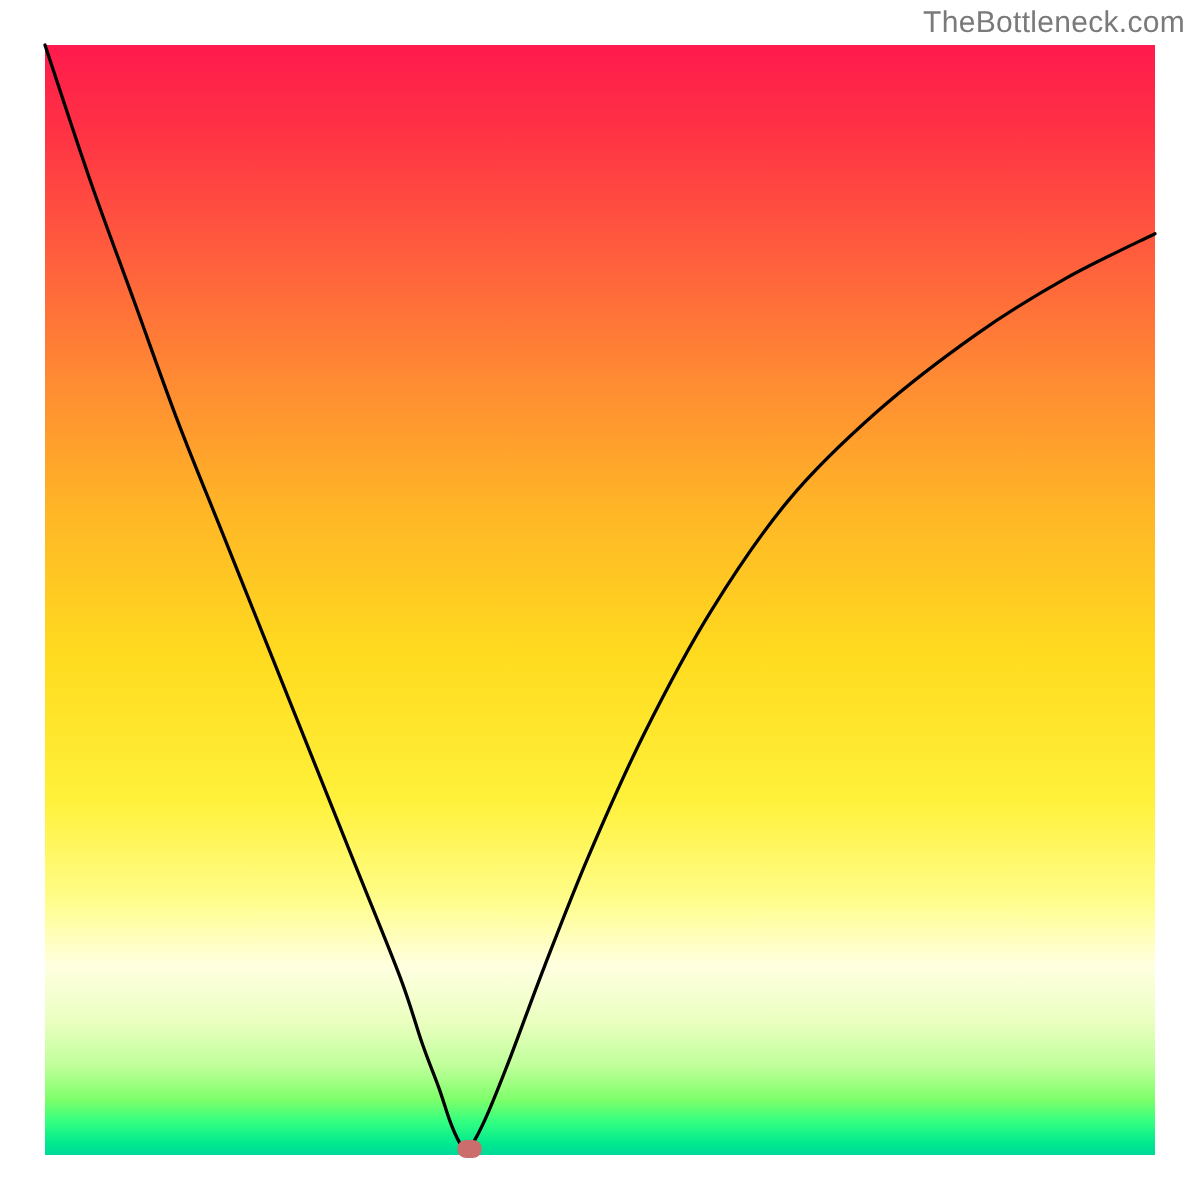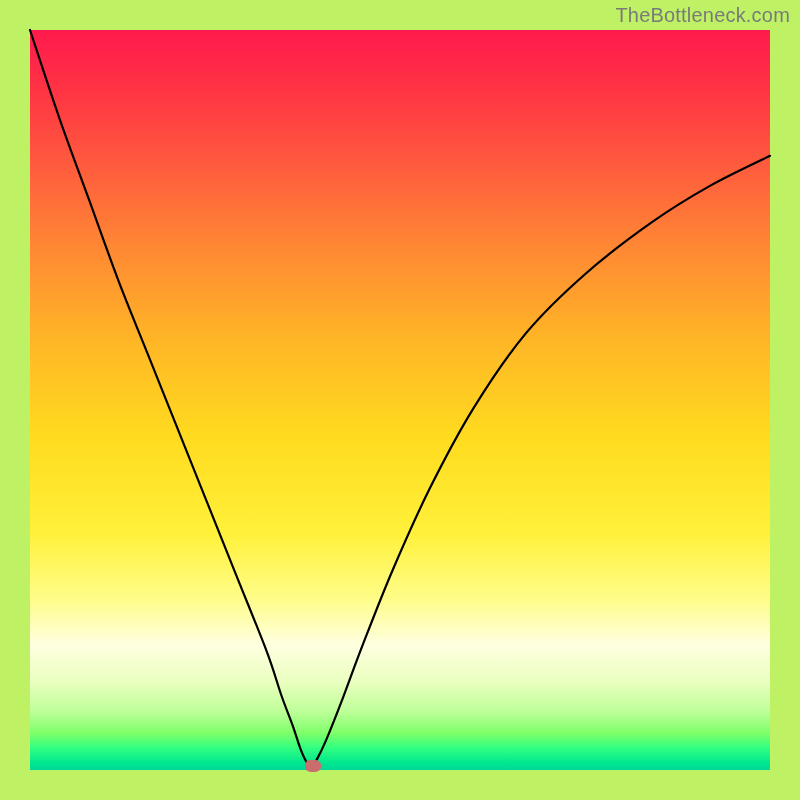--- a/index.html
+++ b/index.html
@@ -10,21 +10,21 @@
     background: #000;
     overflow: hidden;
     font-family: Arial, Helvetica, sans-serif;
   }
   .frame {
     position: absolute;
     left: 0;
     top: 0;
     width: 800px;
     height: 800px;
-    background: #bef264;
+    background: #ffffff;
   }
   .plot-area {
     position: absolute;
     left: 30px;
     top: 30px;
     width: 740px;
     height: 740px;
   }
   .gradient-bg {
     position: absolute;

